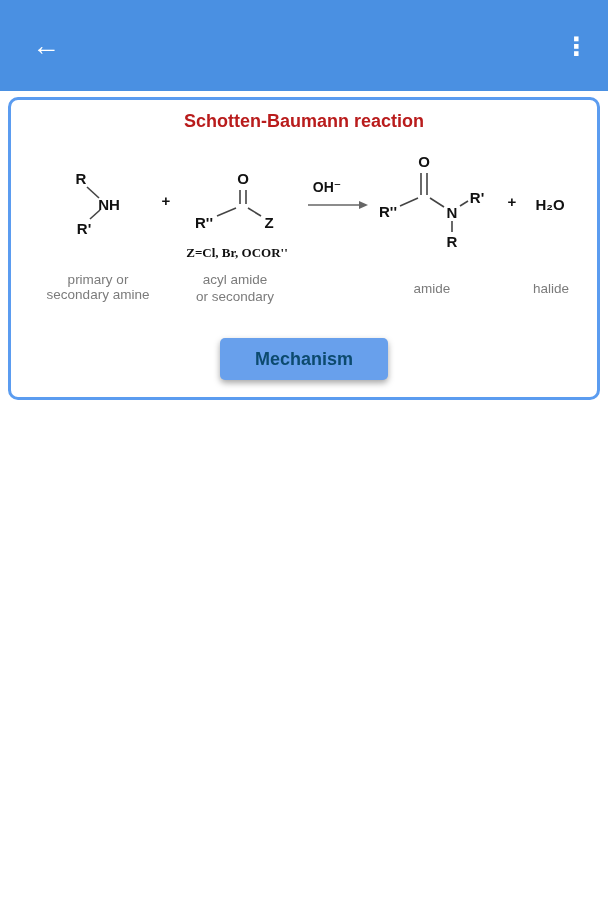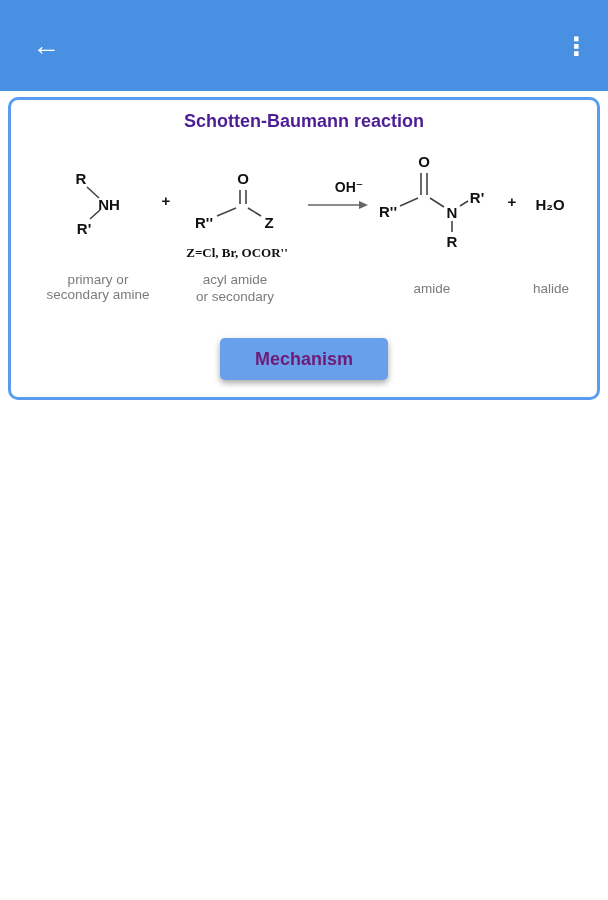--- a/index.html
+++ b/index.html
@@ -30,40 +30,40 @@
     cursor:pointer;user-select:none;
   }
   
   .card{
     position:absolute;left:8px;top:97px;width:586px;height:297px;
     background:#ffffff;
     border:3px solid #5b9cf0;border-radius:10px;
   }
   .card-title{
     position:absolute;left:0;top:11px;width:100%;
-    text-align:center;font-size:18px;font-weight:bold;color:#4c1d95;
+    text-align:center;font-size:18px;font-weight:bold;color:#b91c1c;
   }
   
   .c{
     position:absolute;transform:translate(-50%,-50%);
     white-space:nowrap;color:#111111;
   }
   .atom{font-size:15px;font-weight:bold;}
   .plus{font-size:15px;font-weight:bold;}
   .note{font-size:13px;font-weight:bold;font-family:Liberation Serif, serif;}
   .reagent{font-size:14px;font-weight:bold;}
   .graylabel{font-size:13.5px;color:#7b7b7b;font-weight:normal;}
   .bonds{position:absolute;left:0;top:0;pointer-events:none;}
   
   .mech-btn{
     position:absolute;left:50%;top:238px;transform:translateX(-50%);
     width:168px;height:42px;border-radius:5px;
     background:#68a0ec;
     box-shadow:0 3px 6px rgba(0,0,0,0.35);
-    color:#701a75;font-size:18px;font-weight:bold;
+    color:#0c4a6e;font-size:18px;font-weight:bold;
     text-align:center;line-height:42px;
     cursor:pointer;user-select:none;
   }
 </style>
 </head>
 <body>
 
 <div class="header">
   <div class="back-btn">←</div>
   <div class="menu-btn">⋮</div>
@@ -98,21 +98,21 @@
   <span class="c atom" style="left:98px;top:104px">NH</span>
   <span class="c atom" style="left:73px;top:128px">R'</span>
 
   <span class="c plus" style="left:155px;top:100px">+</span>
 
   <span class="c atom" style="left:193px;top:122px">R''</span>
   <span class="c atom" style="left:232px;top:78px">O</span>
   <span class="c atom" style="left:258px;top:122px">Z</span>
   <span class="c note" style="left:226px;top:153px">Z=Cl, Br, OCOR''</span>
 
-  <span class="c reagent" style="left:338px;top:87px">OH⁻</span>
+  <span class="c reagent" style="left:316px;top:87px">OH⁻</span>
 
   <span class="c atom" style="left:377px;top:111px">R''</span>
   <span class="c atom" style="left:413px;top:61px">O</span>
   <span class="c atom" style="left:441px;top:112px">N</span>
   <span class="c atom" style="left:466px;top:97px">R'</span>
   <span class="c atom" style="left:441px;top:141px">R</span>
 
   <span class="c plus" style="left:501px;top:101px">+</span>
   <span class="c atom" style="left:539px;top:104px">H₂O</span>
 

